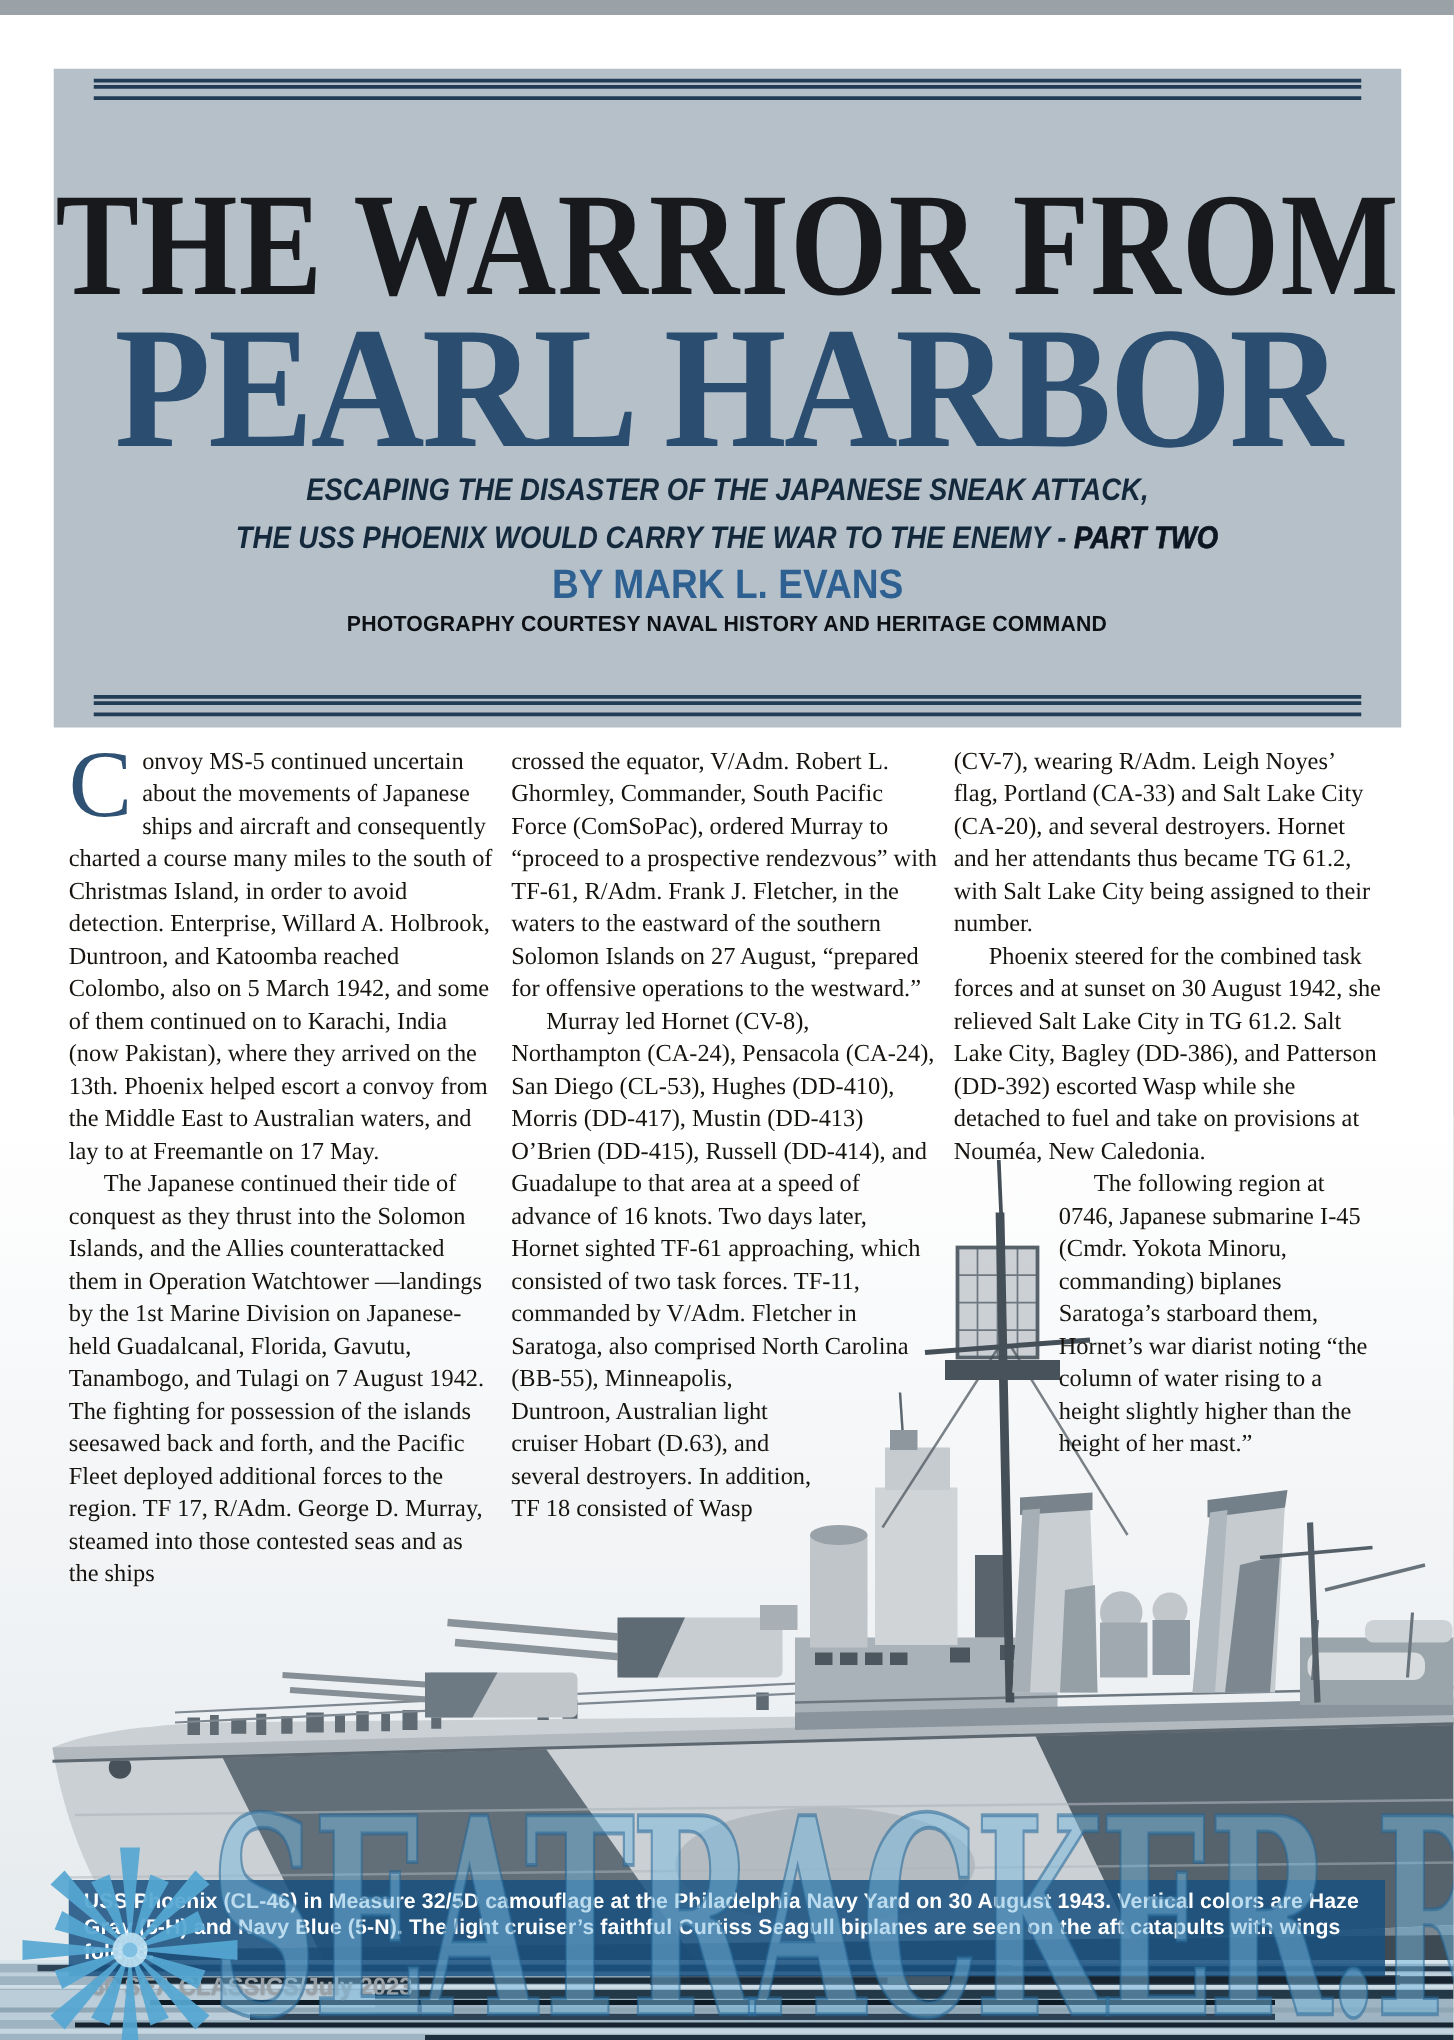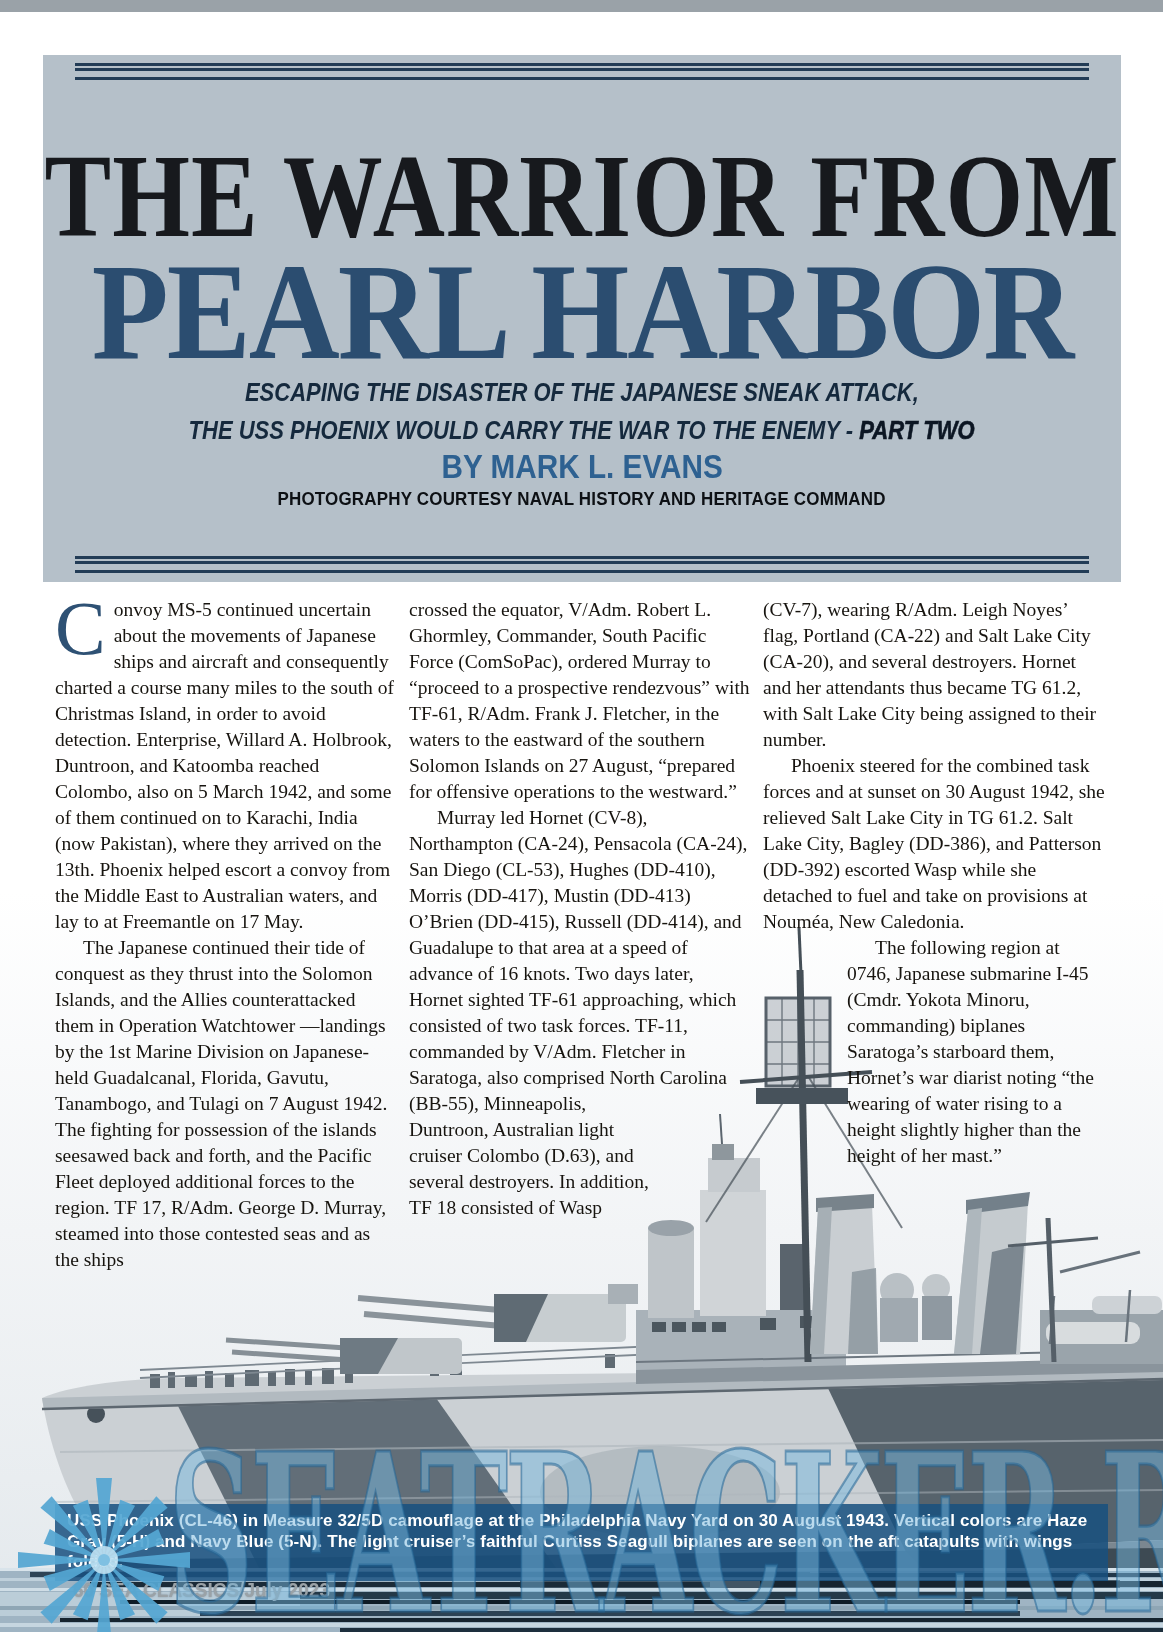--- a/index.html
+++ b/index.html
@@ -222,26 +222,26 @@
   </div>
 
   <main class="cols">
     <div class="col">
       <p class="first"><span class="dropcap">C</span><span><span>onvoy MS-5 continued uncertain about the movements of Japanese ships and aircraft and consequently charted a course many miles to the south of Christmas Island, in order to avoid detection. </span><span class="it">Enterprise</span><span>, </span><span class="it">Willard A. Holbrook</span><span>, </span><span class="it">Duntroon</span><span>, and </span><span class="it">Katoomba</span><span> reached Colombo, also on 5 March 1942, and some of them continued on to Karachi, India (now Pakistan), where they arrived on the 13th. </span><span class="it">Phoenix</span><span> helped escort a convoy from the Middle East to Australian waters, and lay to at Freemantle on 17 May.</span></span></p>
       <p><span>The Japanese continued their tide of conquest as they thrust into the Solomon Islands, and the Allies counterattacked them in Operation </span><span class="it">Watchtower</span><span> —landings by the 1st Marine Division on Japanese-held Guadalcanal, Florida, Gavutu, Tanambogo, and Tulagi on 7 August 1942. The fighting for possession of the islands seesawed back and forth, and the Pacific Fleet deployed additional forces to the region. TF 17, R/Adm. George D. Murray, steamed into those contested seas and as the ships</span></p>
     </div>
     <div class="col">
       <p class="cont"><span>crossed the equator, V/Adm. Robert L. Ghormley, Commander, South Pacific Force (ComSoPac), ordered Murray to “proceed to a prospective rendezvous” with TF-61, R/Adm. Frank J. Fletcher, in the waters to the eastward of the southern Solomon Islands on 27 August, “prepared for offensive operations to the westward.”</span></p>
       <p><span>Murray led </span><span class="it">Hornet</span><span> (CV-8), </span><span class="it">Northampton</span><span> (CA-24), </span><span class="it">Pensacola</span><span> (CA-24), </span><span class="it">San Diego</span><span> (CL-53), </span><span class="it">Hughes</span><span> (DD-410), </span><span class="it">Morris</span><span> (DD-417), </span><span class="it">Mustin</span><span> (DD-413) </span><span class="it">O’Brien</span><span> (DD-415), </span><span class="it">Russell</span><span> (DD-414), and </span><span class="it">Guadalupe</span><span> to that area at a speed of advance of 16 knots. Two days later, </span><span class="it">Hornet</span><span> sighted TF-61 approaching, which consisted of two task forces. TF-11, commanded by V/Adm. Fletcher in </span><span class="it">Saratoga</span><span>, also comprised </span><span class="it">North Carolina</span><span> (BB-55), </span><span class="it">Minneapolis</span><span>,</span></p>
-      <p class="p-narrow"><span class="it">Duntroon</span><span>, Australian light cruiser </span><span class="it">Colombo</span><span> (D.63), and several destroyers. In addition, TF 18 consisted of </span><span class="it">Wasp</span></p>
+      <p class="p-narrow"><span class="it">Duntroon</span><span>, Australian light cruiser </span><span class="it">Hobart</span><span> (D.63), and several destroyers. In addition, TF 18 consisted of </span><span class="it">Wasp</span></p>
     </div>
     <div class="col">
-      <p class="cont"><span>(CV-7), wearing R/Adm. Leigh Noyes’ flag, </span><span class="it">Portland</span><span> (CA-22) and </span><span class="it">Salt Lake City</span><span> (CA-20), and several destroyers. </span><span class="it">Hornet</span><span> and her attendants thus became TG 61.2, with </span><span class="it">Salt Lake City</span><span> being assigned to their number.</span></p>
+      <p class="cont"><span>(CV-7), wearing R/Adm. Leigh Noyes’ flag, </span><span class="it">Portland</span><span> (CA-33) and </span><span class="it">Salt Lake City</span><span> (CA-20), and several destroyers. </span><span class="it">Hornet</span><span> and her attendants thus became TG 61.2, with </span><span class="it">Salt Lake City</span><span> being assigned to their number.</span></p>
       <p><span class="it">Phoenix</span><span> steered for the combined task forces and at sunset on 30 August 1942, she relieved </span><span class="it">Salt Lake City</span><span> in TG 61.2. </span><span class="it">Salt Lake City</span><span>, </span><span class="it">Bagley</span><span> (DD-386), and </span><span class="it">Patterson</span><span> (DD-392) escorted </span><span class="it">Wasp</span><span> while she detached to fuel and take on provisions at Nouméa, New Caledonia.</span></p>
-      <p class="p-shift"><span>The following region at 0746, Japanese submarine </span><span class="it">I-45</span><span> (Cmdr. Yokota Minoru, commanding) biplanes </span><span class="it">Saratoga’s</span><span> starboard them, </span><span class="it">Hornet’s</span><span> war diarist noting “the wearing of water rising to a height slightly higher than the height of her mast.”</span></p>
+      <p class="p-shift"><span>The following region at 0746, Japanese submarine </span><span class="it">I-45</span><span> (Cmdr. Yokota Minoru, commanding) biplanes </span><span class="it">Saratoga’s</span><span> starboard them, </span><span class="it">Hornet’s</span><span> war diarist noting “the column of water rising to a height slightly higher than the height of her mast.”</span></p>
     </div>
   </main>
 
   <div class="caption">
     <p><span>USS </span><span class="it">Phoenix</span><span> (CL-46) in Measure 32/5D camouflage at the Philadelphia Navy Yard on 30 August 1943. Vertical colors are Haze Gray (5-H) and Navy Blue (5-N). The light cruiser’s faithful Curtiss Seagull biplanes are seen on the aft catapults with wings folded.</span></p>
   </div>
 
   <div class="watermark">SEATRACKER.RU</div>
   <svg class="sunburst" width="250" height="180" viewBox="0 0 250 180" xmlns="http://www.w3.org/2000/svg">
     <g fill="#55a7d3" opacity="0.93">

